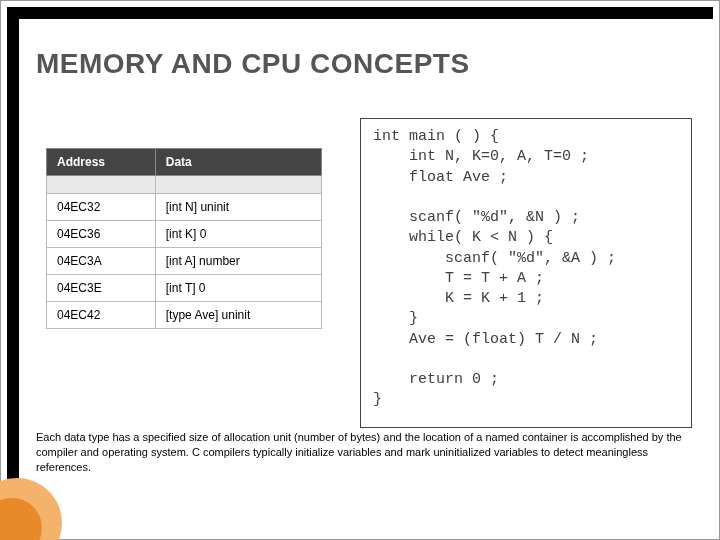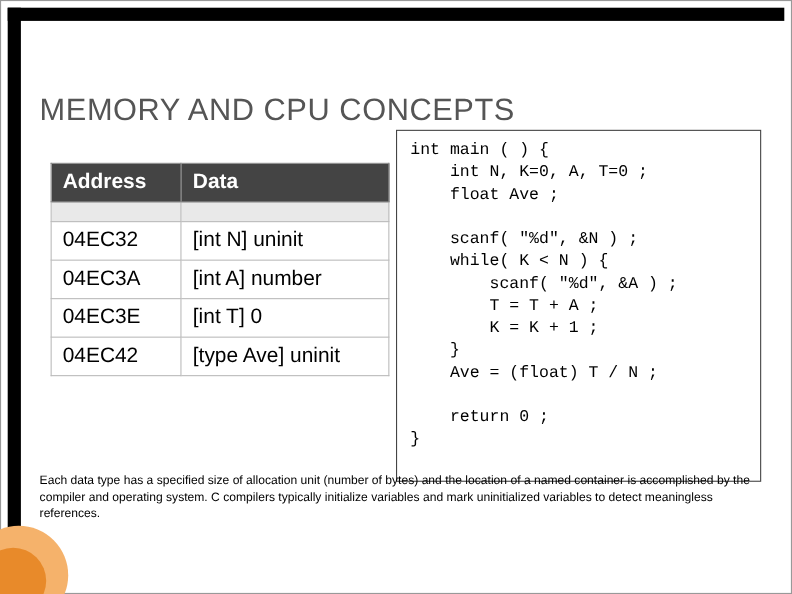--- a/index.html
+++ b/index.html
@@ -28,29 +28,28 @@
     top: 7px; left: 7px;
     width: 12px; height: 526px;
     background: #000;
   }
   .title {
     position: absolute;
     top: 48px; left: 36px;
     font-size: 28px;
     letter-spacing: 0.5px;
     color: #555;
-    font-weight: 400;
-    margin-top: 36px;
+    font-weight: 700;
   }
   .table {
     position: absolute;
     top: 148px; left: 46px;
-    width: 308px;
+    width: 276px;
     border-collapse: collapse;
-    font-size: 19px;
+    font-size: 12px;
   }
   .table th {
     background: #444;
     color: #fff;
     text-align: left;
     padding: 6px 10px;
     font-weight: bold;
     border: 1px solid #888;
   }
   .table td {
@@ -62,26 +61,26 @@
   .table tr.spacer td {
     background: #e9e9e9;
     height: 18px;
     padding: 0 10px;
   }
   .code-box {
     position: absolute;
     top: 118px; left: 360px;
     width: 332px;
     border: 1px solid #444;
-    padding: 8px 12px 26px 12px;
+    padding: 8px 12px 16px 12px;
     font-family: "Courier New", monospace;
     font-size: 15px;
     line-height: 1.35;
     white-space: pre;
-    color: #000000;
+    color: #404040;
   }
   .body-text {
     position: absolute;
     top: 430px; left: 36px;
     width: 656px;
     font-size: 11px;
     line-height: 1.35;
     color: #000;
   }
   .accent-circle-outer {
@@ -118,20 +117,24 @@
   <tbody>
     <tr class="spacer">
         <td></td>
         <td></td>
       </tr>
     <tr>
       <td>04EC32</td>
       <td>[int N] uninit</td>
     </tr>
     <tr>
+      <td>04EC36</td>
+      <td>[int K] 0</td>
+    </tr>
+    <tr>
       <td>04EC3A</td>
       <td>[int A] number</td>
     </tr>
     <tr>
       <td>04EC3E</td>
       <td>[int T] 0</td>
     </tr>
     <tr>
       <td>04EC42</td>
       <td>[type Ave] uninit</td>

